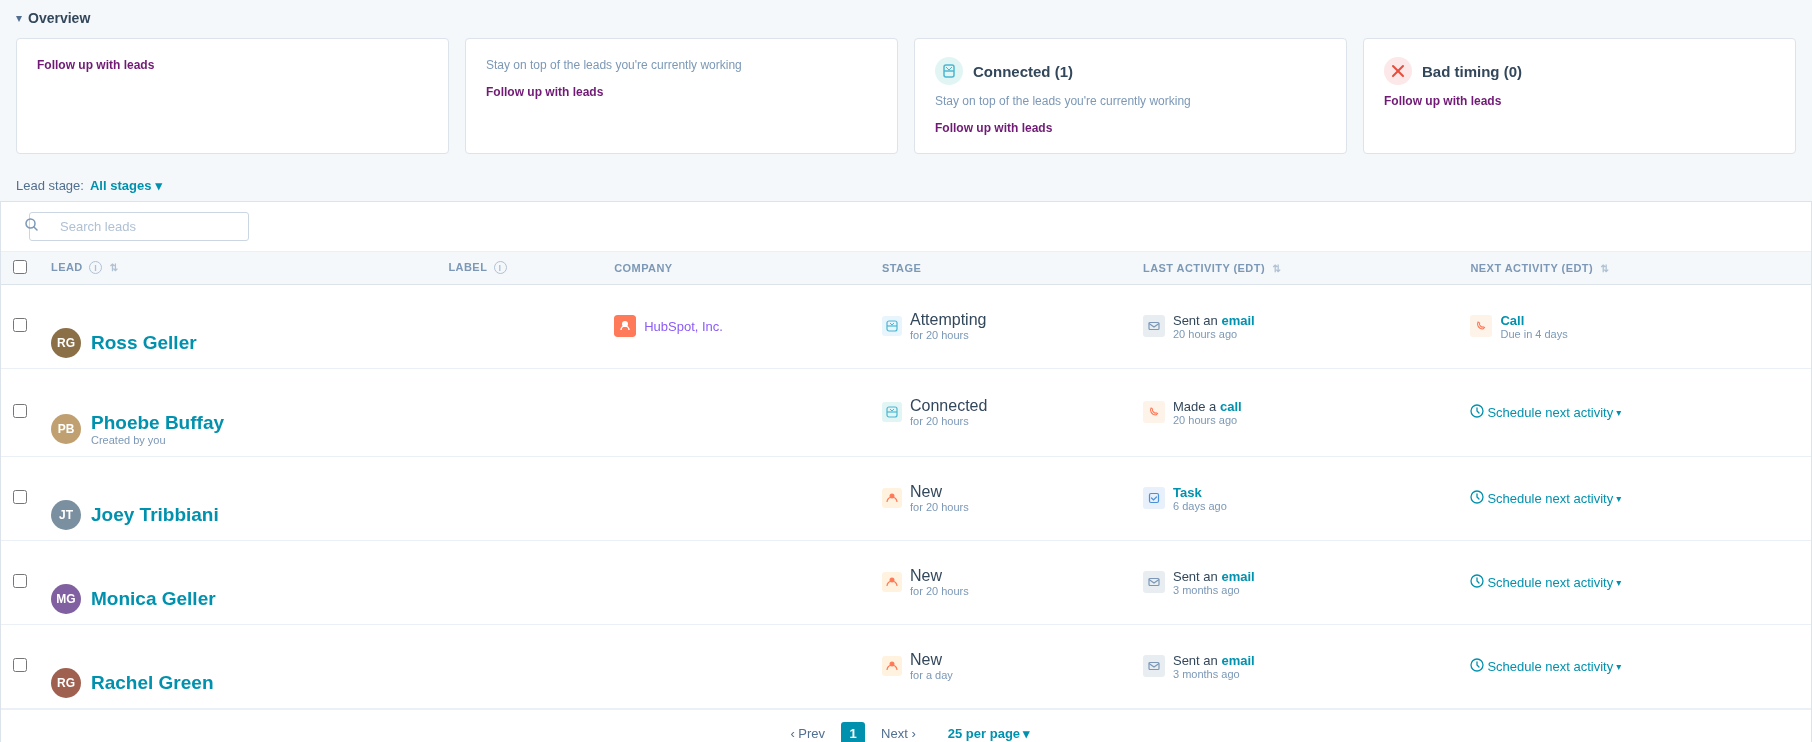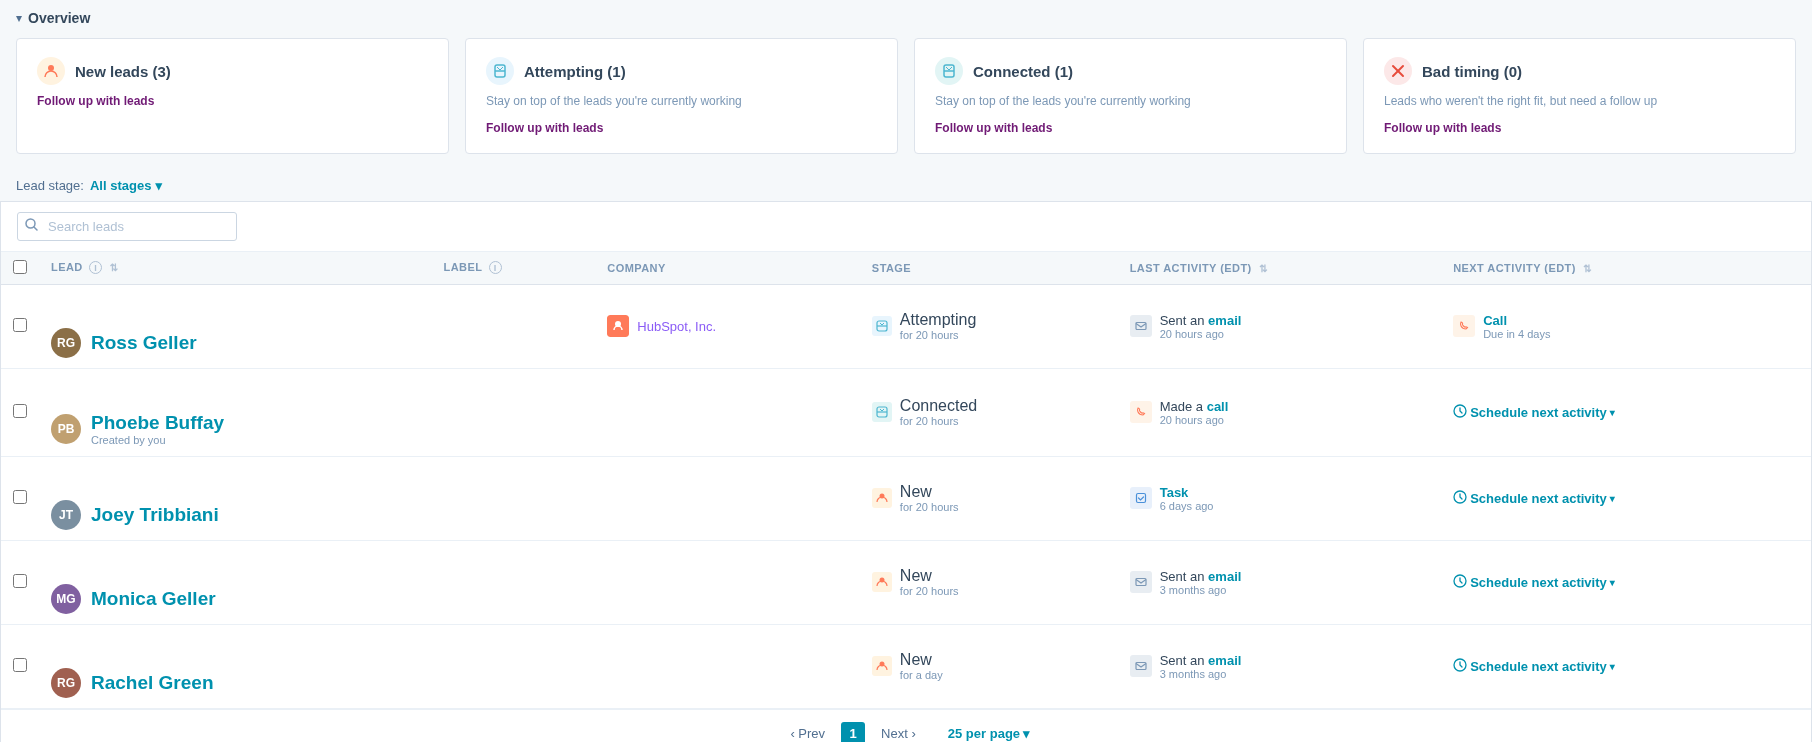--- a/index.html
+++ b/index.html
@@ -29,21 +29,21 @@
     .lead-stage-bar { display: flex; align-items: center; padding: 8px 16px; background: #f5f8fa; }
     .lead-stage-label { font-size: 13px; color: #516f90; margin-right: 6px; }
     .lead-stage-btn { font-size: 13px; color: #0091ae; font-weight: 600; background: none; border: none; cursor: pointer; display: flex; align-items: center; gap: 4px; }
 
     
     .table-container { background: #fff; margin: 0 0; border: 1px solid #dde3eb; border-top: none; }
 
     
     .search-bar-row { padding: 10px 16px; background: #fff; border-bottom: 1px solid #eaf0f6; border-top: 1px solid #dde3eb; }
     .search-input-wrap { position: relative; display: inline-flex; align-items: center; }
-    .search-input { border: 1px solid #cbd6e2; border-radius: 3px; padding: 6px 10px 6px 30px; font-size: 13px; color: #33475b; outline: none; width: 220px; background: #fff; }
+    .search-input { border: 1px solid #cbd6e2; border-radius: 3px; padding: 6px 10px 6px 30px; font-size: 13px; color: #33475b; outline: none; width: 220px; background: #fff; margin-left: 12px; }
     .search-input::placeholder { color: #b0c1d4; }
     .search-icon-wrap { position: absolute; left: 8px; color: #7c98b6; font-size: 13px; }
 
     
     table { width: 100%; border-collapse: collapse; }
     thead tr { background: #f5f8fa; border-bottom: 1px solid #dde3eb; padding-left: 48px; }
     th { padding: 8px 12px; font-size: 11px; font-weight: 600; color: #7c98b6; text-transform: uppercase; letter-spacing: 0.04em; text-align: left; white-space: nowrap; }
     th .sort-icon { display: inline-block; margin-left: 4px; color: #b0c1d4; font-size: 10px; }
     th .info-icon { display: inline-block; margin-left: 3px; color: #b0c1d4; font-size: 10px; border: 1px solid #b0c1d4; border-radius: 50%; width: 13px; height: 13px; line-height: 12px; text-align: center; font-size: 9px; }
     tbody tr { border-bottom: 1px solid #eaf0f6; background: #fff; }
@@ -82,63 +82,44 @@
     .activity-text { font-size: 13px; color: #33475b; }
     .activity-text a { color: #0091ae; font-weight: 600; text-decoration: none; }
     .activity-time { font-size: 11px; color: #7c98b6; }
 
     
     .next-activity-cell { display: flex; align-items: center; gap: 8px; }
     .next-icon { width: 22px; height: 22px; border-radius: 3px; display: flex; align-items: center; justify-content: center; font-size: 11px; flex-shrink: 0; }
     .next-icon.call { background: #fef3e8; color: #ff7a59; }
     .next-name { font-size: 13px; color: #0091ae; font-weight: 600; cursor: pointer; }
     .next-due { font-size: 11px; color: #7c98b6; }
-    .schedule-btn { font-size: 13px; color: #0091ae; font-weight: 700; background: none; border: none; cursor: pointer; display: flex; align-items: center; gap: 3px; }
+    .schedule-btn { font-size: 13px; color: #0091ae; font-weight: 400; background: none; border: none; cursor: pointer; display: flex; align-items: center; gap: 3px; }
     .schedule-btn .sched-icon { font-size: 13px; }
 
     
     .pagination-bar { display: flex; align-items: center; justify-content: center; padding: 12px 16px; background: #fff; border-top: 1px solid #eaf0f6; gap: 8px; }
     .page-btn { background: none; border: none; cursor: pointer; color: #516f90; font-size: 13px; padding: 4px 8px; border-radius: 3px; }
     .page-num { background: #0091ae; color: #fff; border: none; border-radius: 3px; width: 24px; height: 24px; font-size: 13px; font-weight: 600; cursor: pointer; display: flex; align-items: center; justify-content: center; }
     .per-page-btn { background: none; border: none; cursor: pointer; color: #0091ae; font-size: 13px; font-weight: 600; margin-left: 16px; display: flex; align-items: center; gap: 3px; }
   </style>
 </head>
 <body>
 
 <div class="page-wrapper">
 
   <div class="overview-header">
     <span class="chevron">▾</span>
     <span class="overview-title">Overview</span>
   </div>
 
   <div class="summary-cards">
   <div class="summary-card">
-      <div class="card-header">
-        <div class="card-icon orange">
-            <svg width="16" height="16" viewBox="0 0 16 16" fill="none">
-              <circle cx="8" cy="5" r="3" fill="#ff7a59"></circle>
-              <path d="M2 14c0-3.314 2.686-6 6-6s6 2.686 6 6" stroke="#ff7a59" stroke-width="1.5" fill="none"></path>
-            </svg>
-          </div>
-        <span class="card-title">New leads (3)</span>
-      </div>
       <a class="card-link" href="#">Follow up with leads</a>
     </div>
       <div class="summary-card">
-      <div class="card-header">
-        <div class="card-icon blue">
-            <svg width="16" height="16" viewBox="0 0 16 16" fill="none">
-              <rect x="3" y="2" width="10" height="12" rx="2" stroke="#4db6d0" stroke-width="1.5"></rect>
-              <line x1="3" y1="8" x2="13" y2="8" stroke="#4db6d0" stroke-width="1.5"></line>
-              <path d="M5 4l3 3 3-3" stroke="#4db6d0" stroke-width="1" fill="none"></path>
-            </svg>
-          </div>
-        <span class="card-title">Attempting (1)</span>
-      </div>
       <div class="card-desc">Stay on top of the leads you're currently working</div>
       <a class="card-link" href="#">Follow up with leads</a>
     </div>
       <div class="summary-card">
       <div class="card-header">
         <div class="card-icon teal">
             <svg width="16" height="16" viewBox="0 0 16 16" fill="none">
               <rect x="3" y="2" width="10" height="12" rx="2" stroke="#4db6d0" stroke-width="1.5"></rect>
               <line x1="3" y1="8" x2="13" y2="8" stroke="#4db6d0" stroke-width="1.5"></line>
               <path d="M5 4l3 3 3-3" stroke="#4db6d0" stroke-width="1" fill="none"></path>
@@ -152,21 +133,20 @@
       <div class="summary-card">
       <div class="card-header">
         <div class="card-icon red">
             <svg width="14" height="14" viewBox="0 0 14 14" fill="none">
               <line x1="2" y1="2" x2="12" y2="12" stroke="#e74c3c" stroke-width="2" stroke-linecap="round"></line>
               <line x1="12" y1="2" x2="2" y2="12" stroke="#e74c3c" stroke-width="2" stroke-linecap="round"></line>
             </svg>
           </div>
         <span class="card-title">Bad timing (0)</span>
       </div>
-      <div class="card-desc">Leads who weren't the right fit, but need a follow up</div>
       <a class="card-link" href="#">Follow up with leads</a>
     </div>
     </div>
 
   <div class="lead-stage-bar">
     <span class="lead-stage-label">Lead stage:</span>
     <button class="lead-stage-btn">
       <span>All stages</span>
       <span>▾</span>
     </button>

